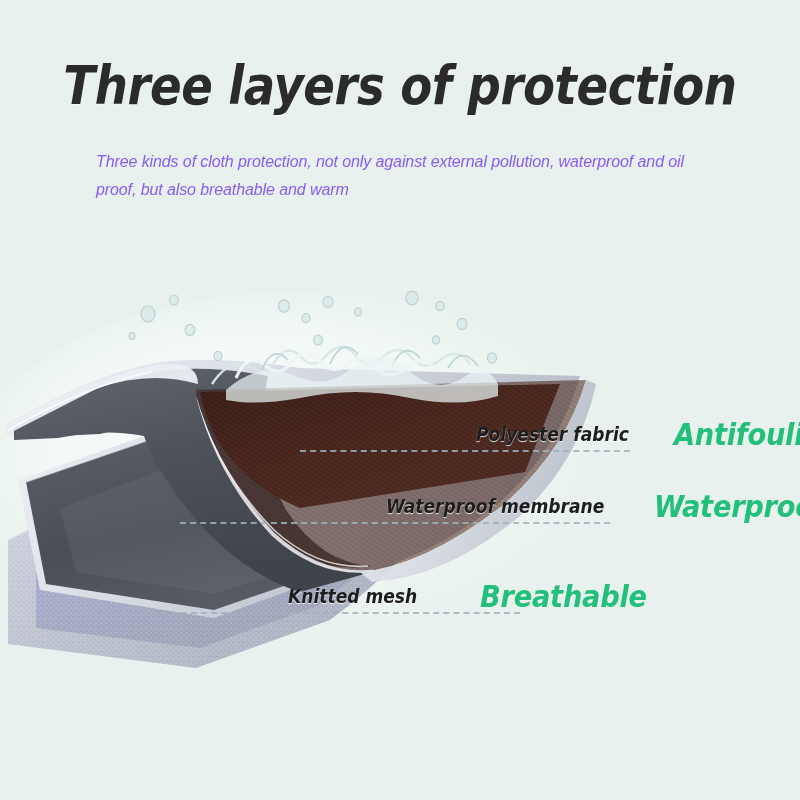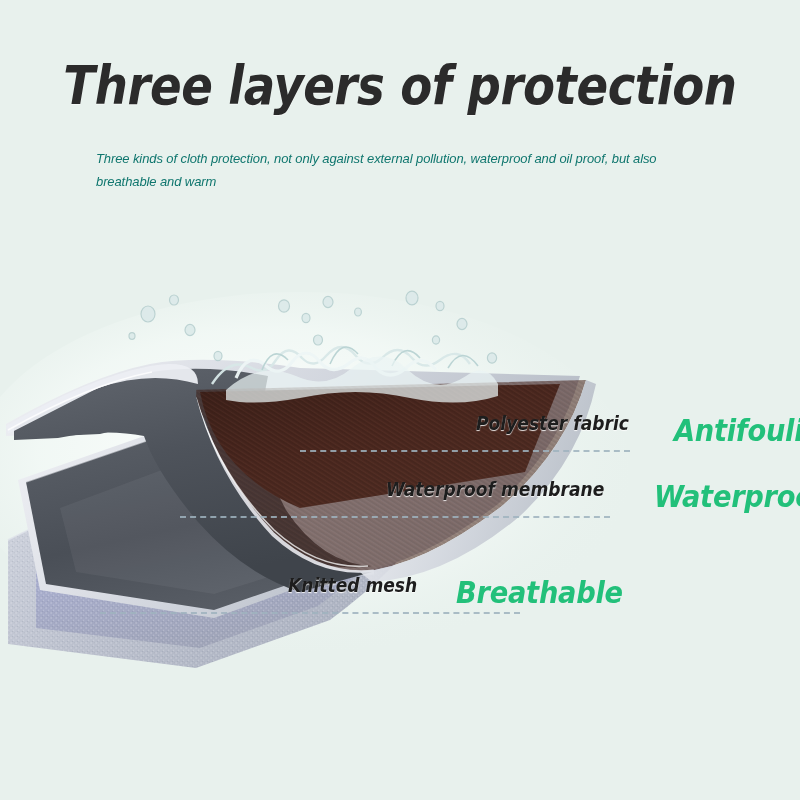--- a/index.html
+++ b/index.html
@@ -39,23 +39,23 @@
     white-space: nowrap;
     text-shadow: 0 1px 0 rgba(255,255,255,.5);
   }
 
   .subtitle {
     position: absolute;
     left: 96px;
     top: 148px;
     width: 600px;
     font-family: "Liberation Sans", sans-serif;
-    font-size: 13px;
+    font-size: 16px;
     line-height: 1.75;
-    color: #0f766e;
+    color: #8b5cf6;
     letter-spacing: -0.1px;
   }
 
   
   .stage {
     position: absolute;
     left: 0;
     top: 272px;
     width: 800px;
     height: 400px;
@@ -75,21 +75,21 @@
     left: 0;
     top: 272px;
     width: 800px;
     height: 400px;
     pointer-events: none;
   }
   .callout {
     position: absolute;
     height: 44px;
     display: flex;
-    align-items: flex-start;
+    align-items: center;
     pointer-events: auto;
   }
   .callout .lead {
     position: absolute;
     left: 0;
     bottom: 4px;
     height: 0;
     border-top: 2px dashed #9fb3bf;
     opacity: .85;
   }
@@ -117,26 +117,26 @@
     z-index: 2;
     letter-spacing: -0.3px;
   }
 
   
   #row-1 { left: 300px; top: 140px; width: 500px; }
   #row-1 .lead { width: 330px; }
   #row-1 .cl-name { margin-left: 176px; }
   #row-1 .cl-prop { margin-left: 28px; }
 
-  #row-2 { left: 180px; top: 206px; width: 620px; }
+  #row-2 { left: 180px; top: 212px; width: 620px; }
   #row-2 .lead { width: 430px; }
   #row-2 .cl-name { margin-left: 206px; }
   #row-2 .cl-prop { margin-left: 26px; }
 
-  #row-3 { left: 100px; top: 302px; width: 700px; }
+  #row-3 { left: 100px; top: 302px; width: 700px; gap: 24px; }
   #row-3 .lead { width: 420px; }
   #row-3 .cl-name { margin-left: 188px; }
   #row-3 .cl-prop { margin-left: 24px; }
 </style>
 </head>
 <body style="background: rgb(232, 241, 237);">
 
 <div class="page">
 
   <div class="title">Three layers of protection</div>

